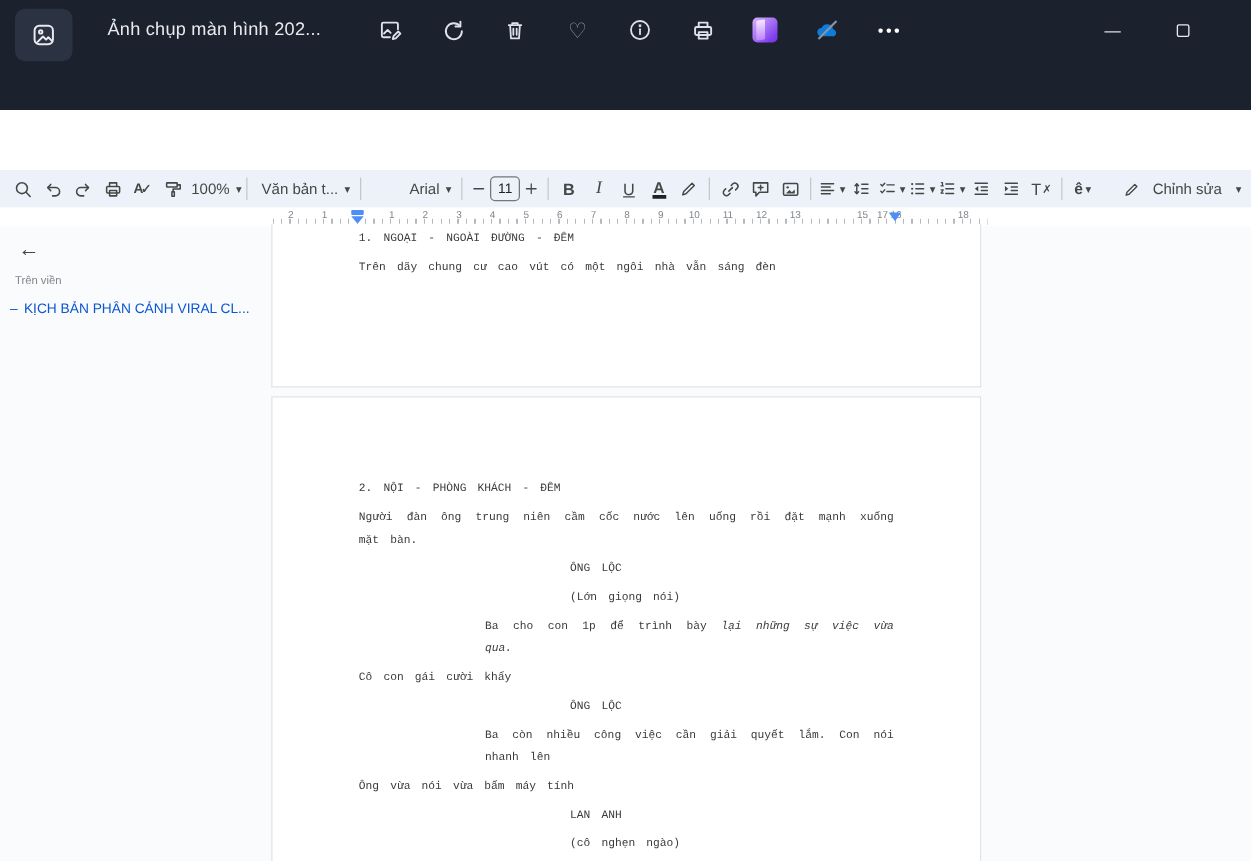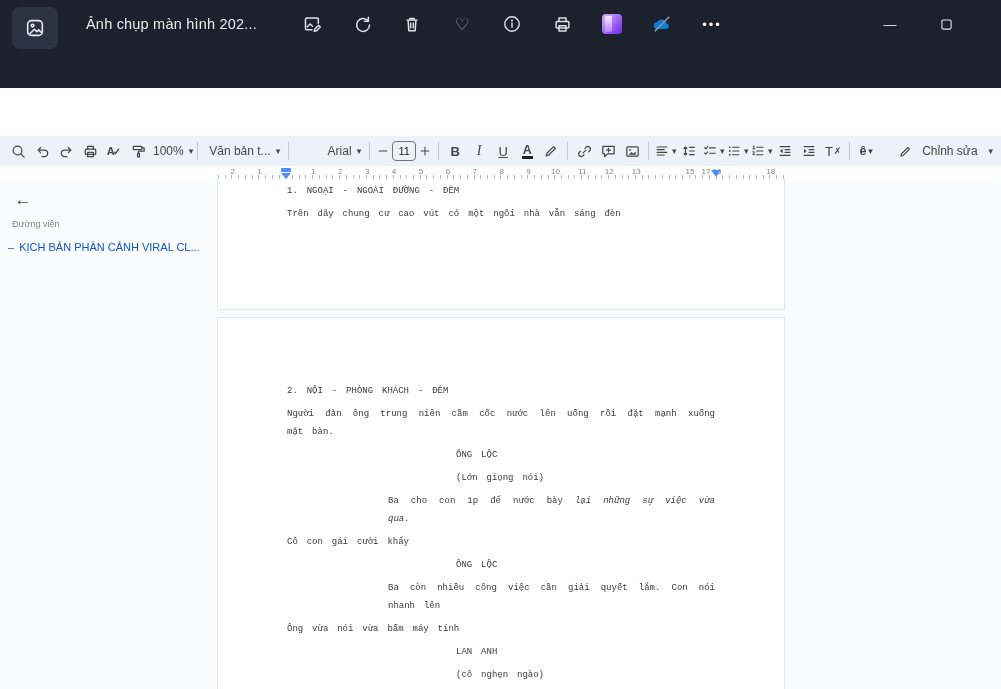--- a/index.html
+++ b/index.html
@@ -448,21 +448,21 @@
       <div class="tri"></div>
     </div>
   <div class="mk-right"></div>
 </div>
 
 <div id="content">
   <div id="outline">
     <div class="back-btn">
       <span>←</span>
       </div>
-    <div class="outline-label">Đường viền</div>
+    <div class="outline-label">Trên viền</div>
     <div class="outline-list">
         <div class="outline-item">
           <span>–</span>
           <span>KỊCH BẢN PHÂN CẢNH VIRAL CL...</span>
         </div>
       </div>
   </div>
   <div class="page" id="page1">
       <div class="page-inner">
         <div class="blk scene">
@@ -482,21 +482,21 @@
           <div class="ln just"><span>Người đàn ông trung niên cầm cốc nước lên uống rồi đặt mạnh xuống</span></div>
           <div class="ln"><span>mặt bàn.</span></div>
         </div>
         <div class="blk character">
           <div class="ln"><span>ÔNG LỘC</span></div>
         </div>
         <div class="blk paren">
           <div class="ln"><span>(Lớn giọng nói)</span></div>
         </div>
         <div class="blk dialogue">
-          <div class="ln just"><span>Ba cho con 1p để nước bày </span><span class="it">lại những sự việc vừa</span></div>
+          <div class="ln just"><span>Ba cho con 1p để trình bày </span><span class="it">lại những sự việc vừa</span></div>
           <div class="ln"><span class="it">qua.</span></div>
         </div>
         <div class="blk action">
           <div class="ln"><span>Cô con gái cười khẩy</span></div>
         </div>
         <div class="blk character">
           <div class="ln"><span>ÔNG LỘC</span></div>
         </div>
         <div class="blk dialogue">
           <div class="ln just"><span>Ba còn nhiều công việc cần giải quyết lắm. Con nói</span></div>

